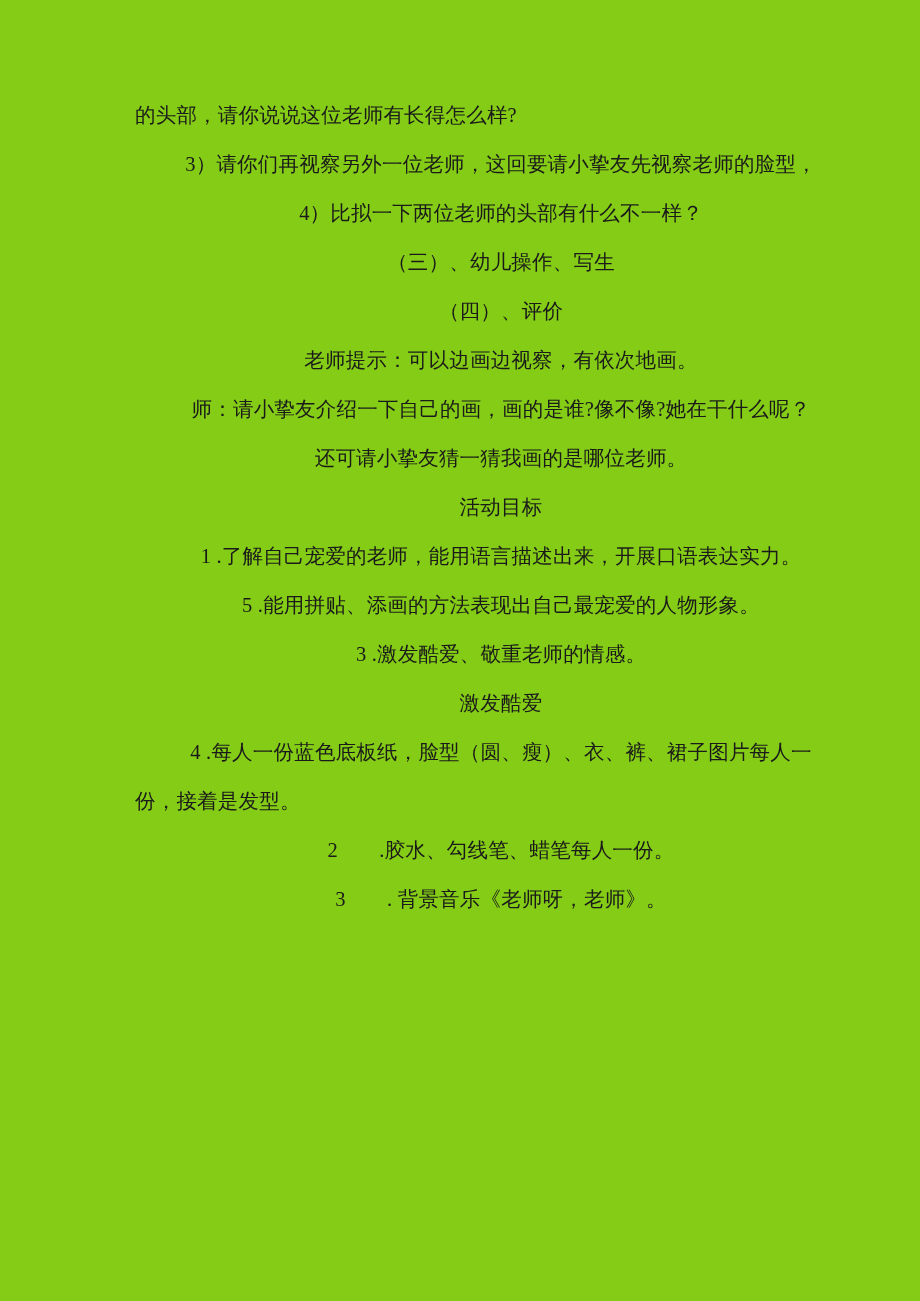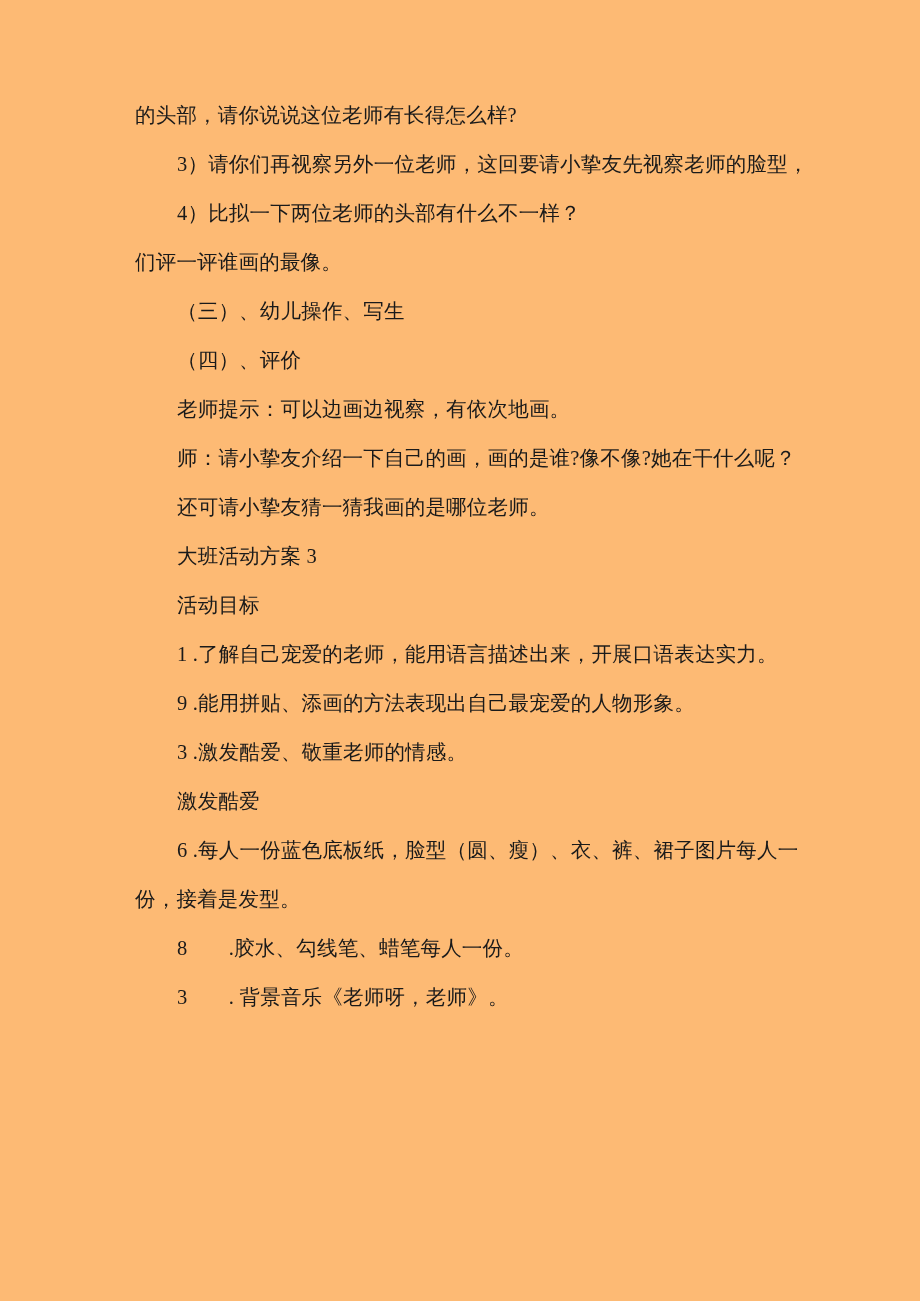--- a/index.html
+++ b/index.html
@@ -5,21 +5,21 @@
   html, body {
     margin: 0;
     padding: 0;
     background: #ffffff;
     overflow: hidden;
   }
   .viewport {
     position: relative;
     width: 920px;
     height: 1301px;
-    background: #fdba74;
+    background: #84cc16;
   }
   .doc-page {
     box-sizing: border-box;
     position: absolute;
     top: 0;
     left: 0;
     width: 920px;
     height: 1301px;
     padding: 91px 95px 0 135px;
     font-family: "Liberation Serif", "DejaVu Serif", serif;
@@ -27,40 +27,39 @@
     color: #1a1a1a;
   }
   .line {
     height: 49px;
     line-height: 49px;
     white-space: pre;
     letter-spacing: 0.2px;
   }
   .line.indent {
     text-indent: 42px;
+    text-align: center;
   }
 </style>
 </head>
 <body>
 
 <div class="viewport">
   <div class="doc-page">
     <div class="line">的头部，请你说说这位老师有长得怎么样?</div>
     <div class="line indent">3）请你们再视察另外一位老师，这回要请小挚友先视察老师的脸型，</div>
     <div class="line indent">4）比拟一下两位老师的头部有什么不一样？</div>
-    <div class="line">们评一评谁画的最像。</div>
     <div class="line indent">（三）、幼儿操作、写生</div>
     <div class="line indent">（四）、评价</div>
     <div class="line indent">老师提示：可以边画边视察，有依次地画。</div>
     <div class="line indent">师：请小挚友介绍一下自己的画，画的是谁?像不像?她在干什么呢？</div>
     <div class="line indent">还可请小挚友猜一猜我画的是哪位老师。</div>
-    <div class="line indent">大班活动方案 3</div>
     <div class="line indent">活动目标</div>
     <div class="line indent">1 .了解自己宠爱的老师，能用语言描述出来，开展口语表达实力。</div>
-    <div class="line indent">9 .能用拼贴、添画的方法表现出自己最宠爱的人物形象。</div>
+    <div class="line indent">5 .能用拼贴、添画的方法表现出自己最宠爱的人物形象。</div>
     <div class="line indent">3 .激发酷爱、敬重老师的情感。</div>
     <div class="line indent">激发酷爱</div>
-    <div class="line indent">6 .每人一份蓝色底板纸，脸型（圆、瘦）、衣、裤、裙子图片每人一</div>
+    <div class="line indent">4 .每人一份蓝色底板纸，脸型（圆、瘦）、衣、裤、裙子图片每人一</div>
     <div class="line">份，接着是发型。</div>
-    <div class="line indent">8　　.胶水、勾线笔、蜡笔每人一份。</div>
+    <div class="line indent">2　　.胶水、勾线笔、蜡笔每人一份。</div>
     <div class="line indent">3　　. 背景音乐《老师呀，老师》。</div>
   </div>
 </div>
 
 </body></html>

